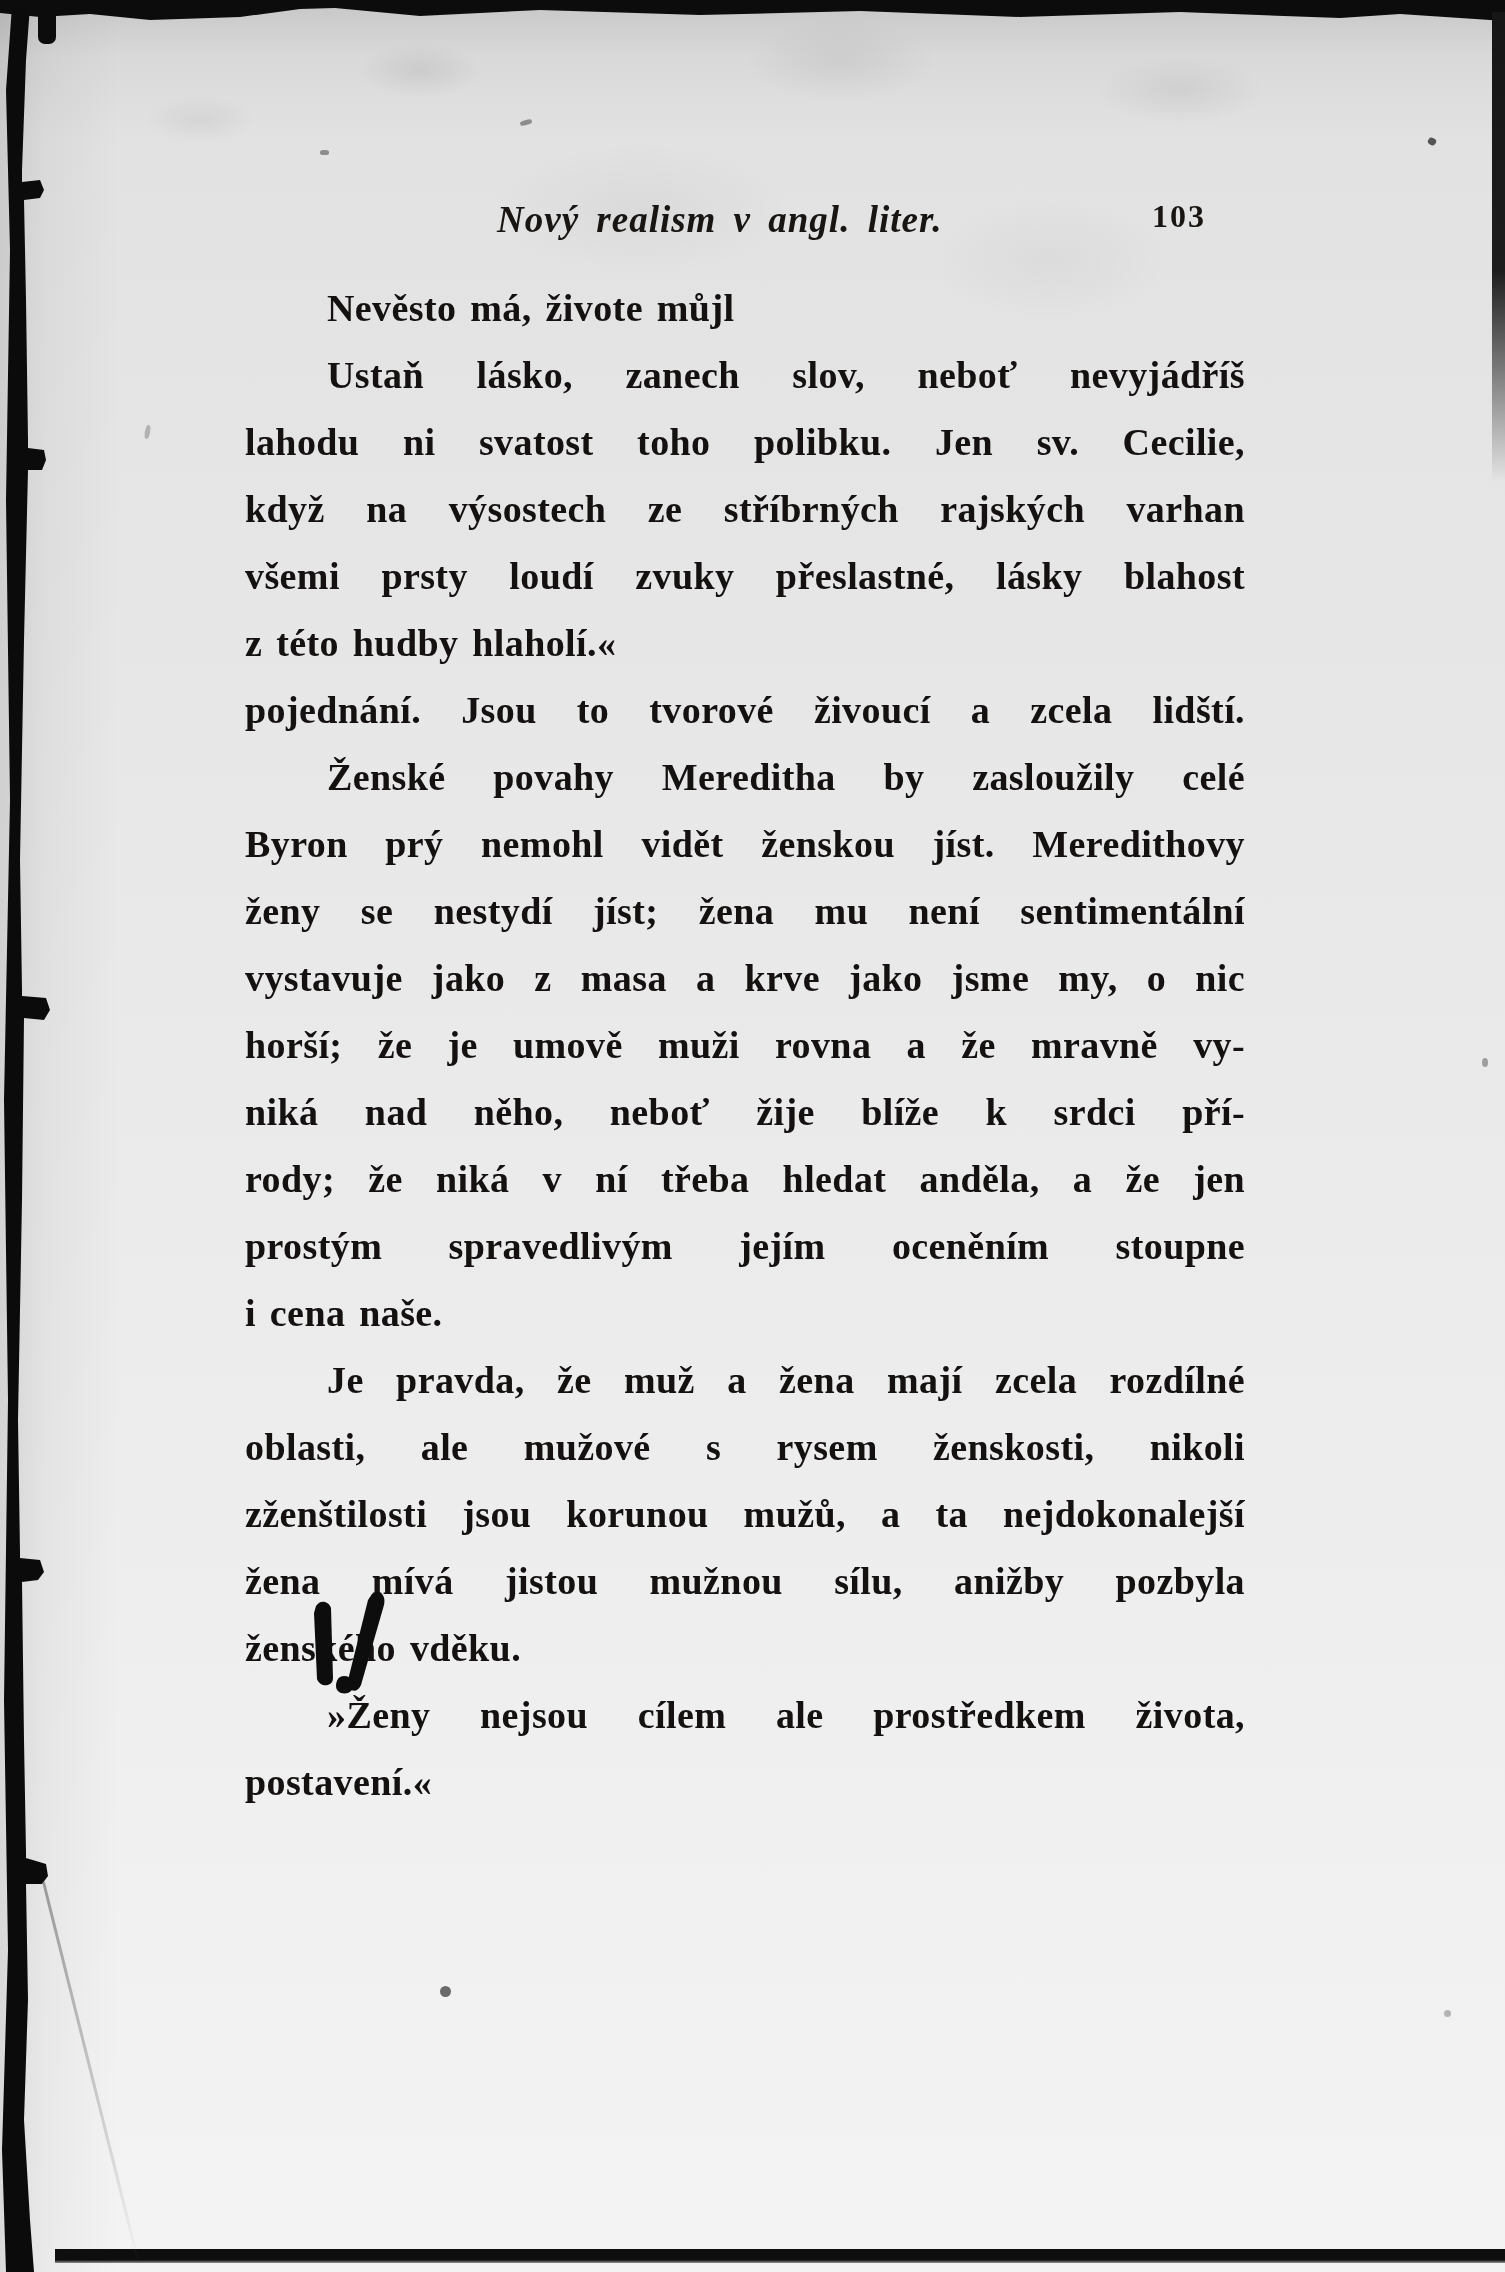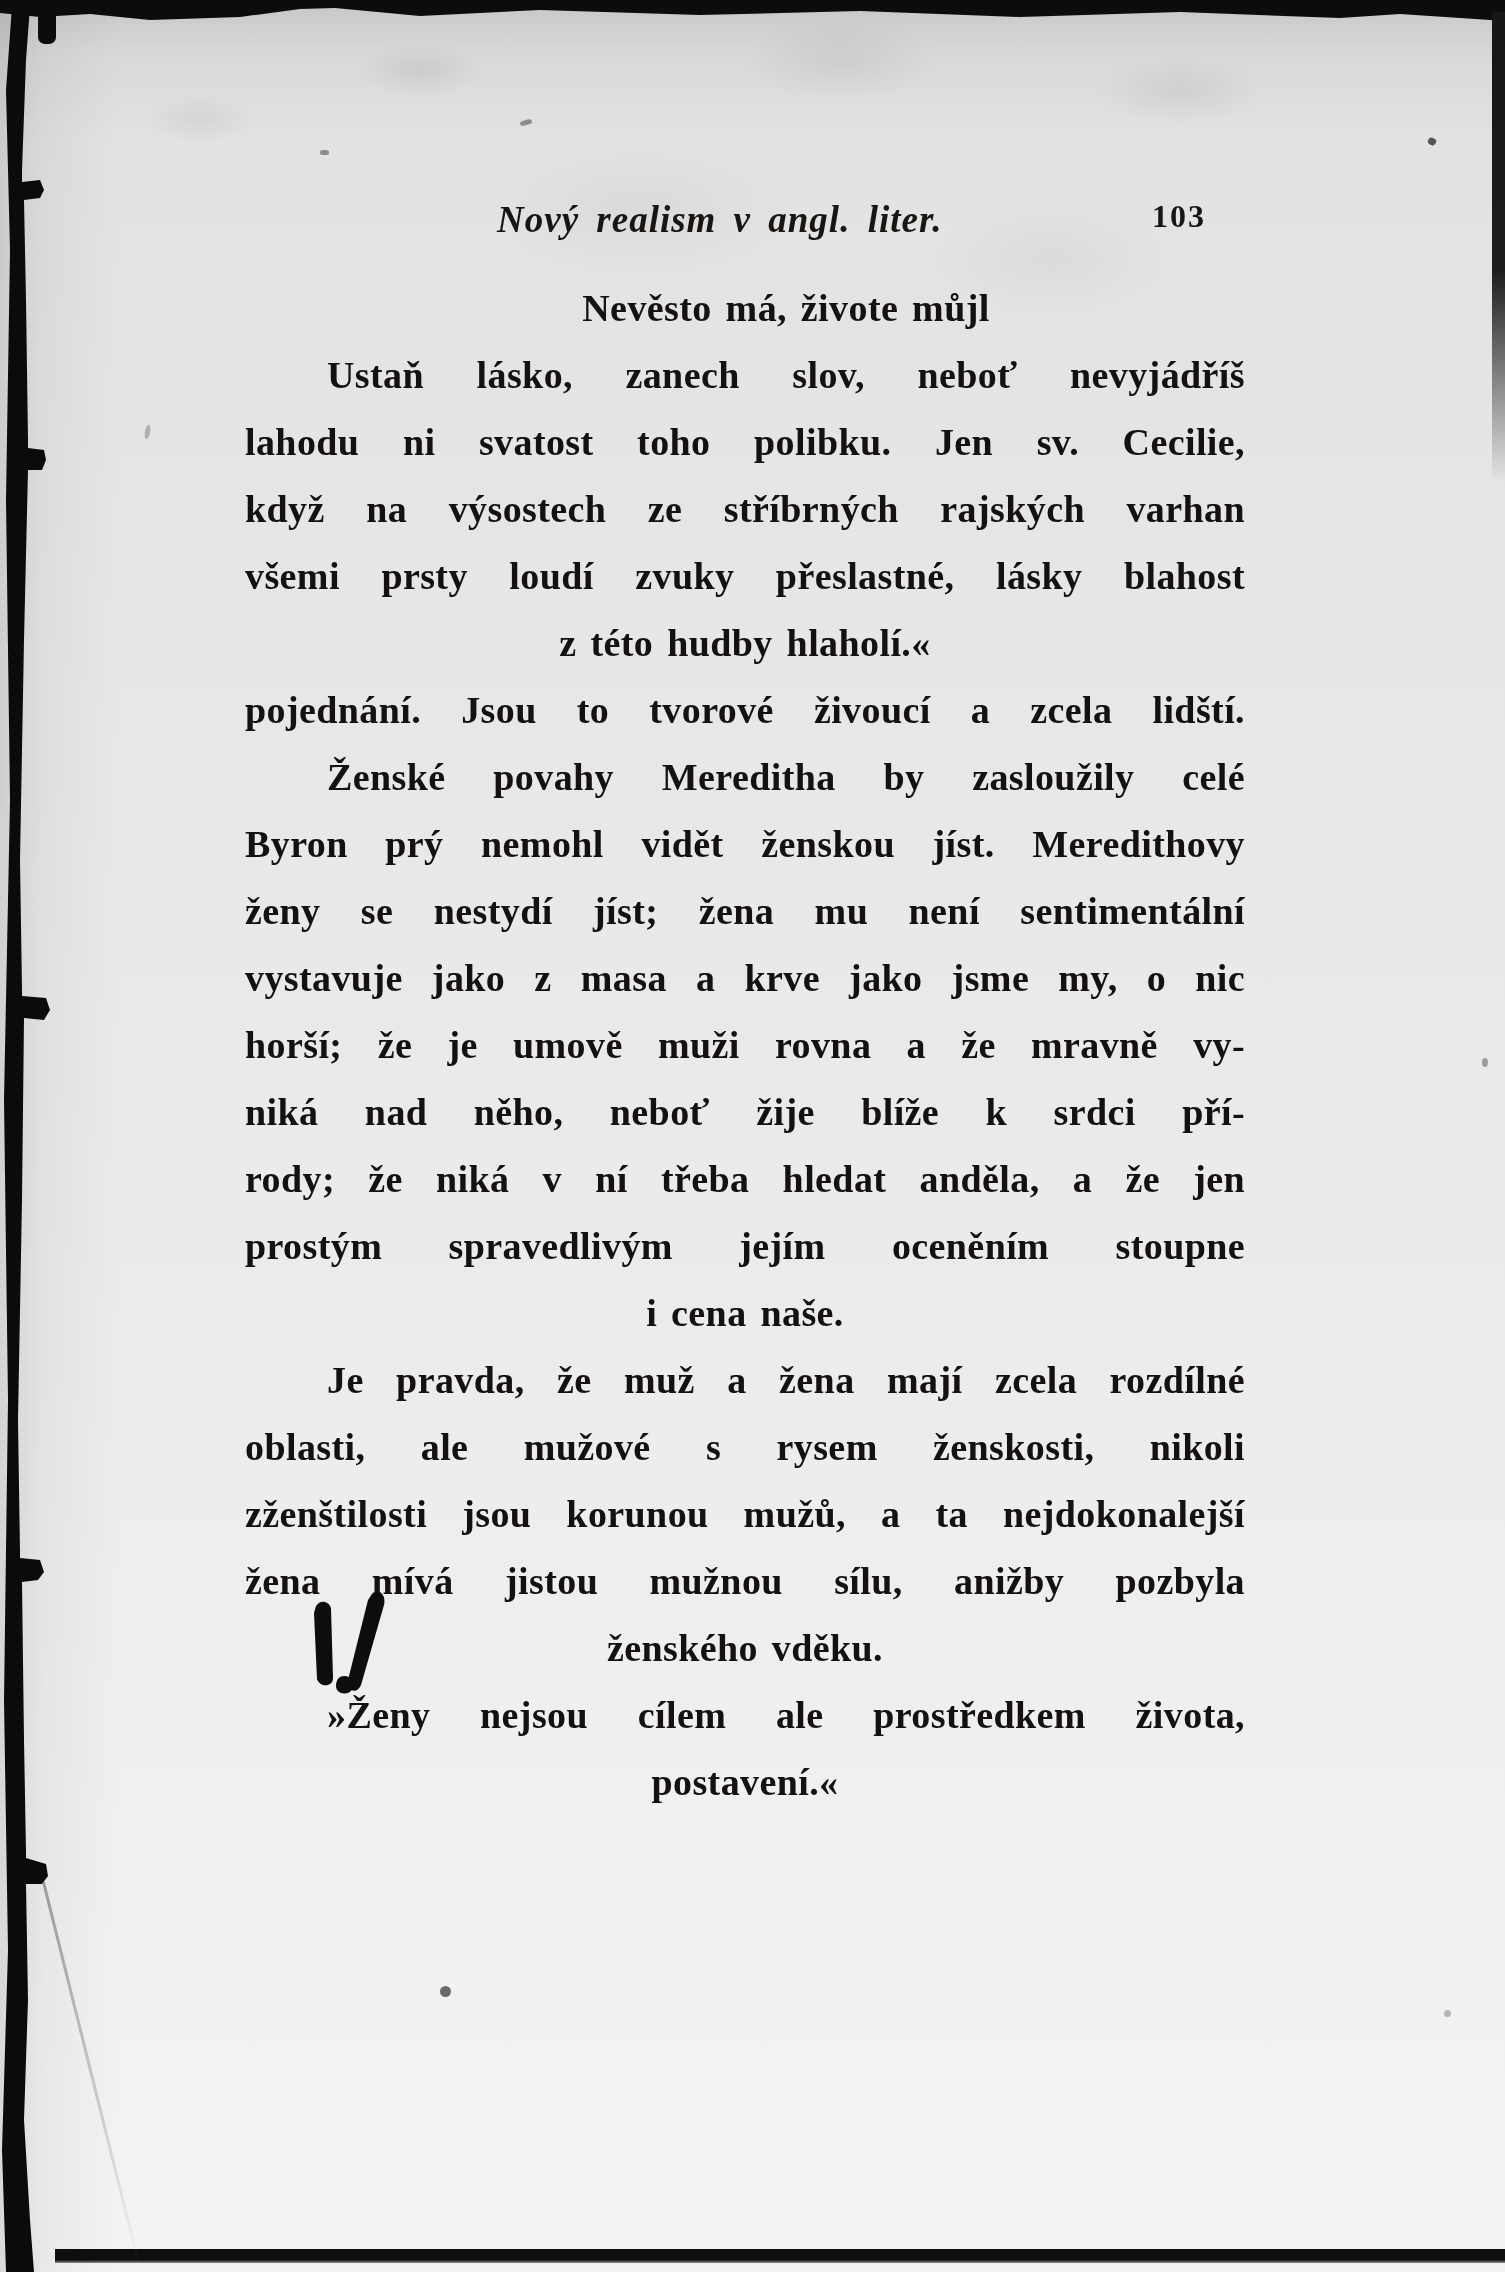--- a/index.html
+++ b/index.html
@@ -57,21 +57,20 @@
     font-weight:700;font-size:32px;letter-spacing:2px;
   }
 
   .textblock{
     position:absolute;left:245px;top:275px;width:1000px;color:#141110;
   }
   .line{
     height:67px;line-height:67px;overflow:hidden;
     font-size:38px;font-weight:700;letter-spacing:0.4px;word-spacing:4px;
     white-space:normal;
-    text-align:center;
   }
   .line.ind{text-indent:82px;}
   .line.j{text-align:justify;}
   .line.j::after{content:"";display:inline-block;width:100%;height:0;}
 
   .blot{position:absolute;left:0;top:0;pointer-events:none;}
 </style>
 </head>
 <body>
 

